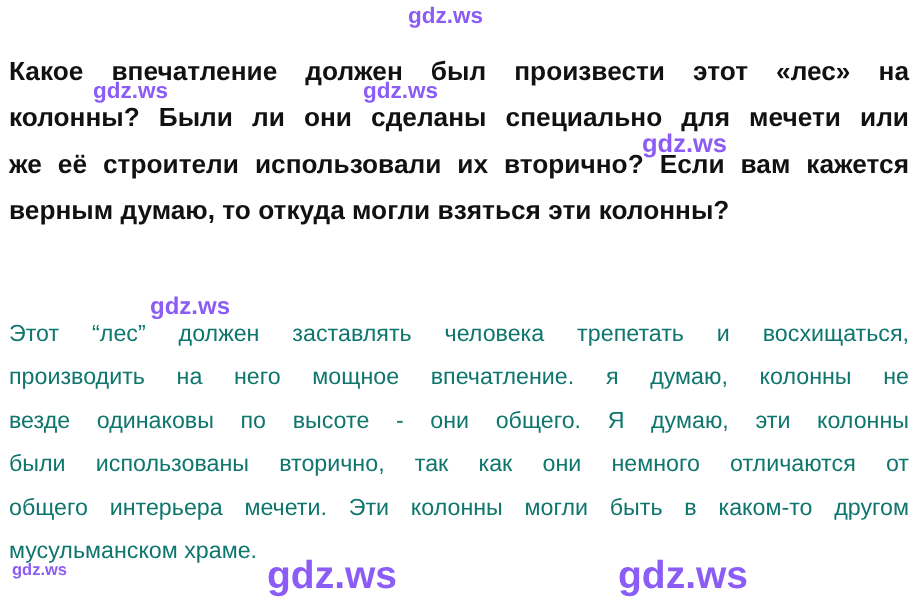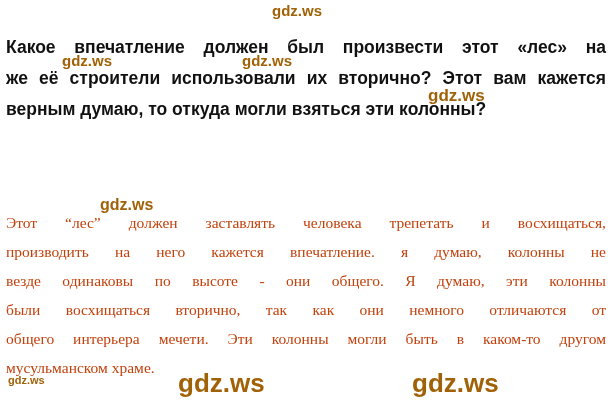--- a/index.html
+++ b/index.html
@@ -40,34 +40,33 @@
     text-align-last: left;
   }
   .answer-block {
     position: absolute;
     left: 6px;
     top: 208px;
     width: 600px;
   }
   .answer-line {
     font-size: 15.5px;
-    color: #c2410c;
+    color: #0f766e;
     line-height: 29px;
     text-align: justify;
     text-align-last: justify;
     white-space: nowrap;
-    font-family: Liberation Serif, serif;
   }
   .answer-line.last {
     text-align-last: left;
   }
   
   .wm {
     position: absolute;
-    color: #a16207;
+    color: #8b5cf6;
     font-family: "Liberation Sans", sans-serif;
     font-weight: bold;
     pointer-events: none;
     user-select: none;
   }
   .wm-1 { left: 272px; top: 2px;   font-size: 15px; }
   .wm-2 { left: 62px;  top: 52px;  font-size: 15px; }
   .wm-3 { left: 242px; top: 52px;  font-size: 15px; }
   .wm-4 { left: 428px; top: 86px;  font-size: 17px; }
   .wm-5 { left: 100px; top: 196px; font-size: 16px; }
@@ -75,29 +74,30 @@
   .wm-7 { left: 178px; top: 368px; font-size: 26px; }
   .wm-8 { left: 412px; top: 368px; font-size: 26px; }
 </style>
 </head>
 <body>
 
 <div class="page">
 
   <div class="question-block">
     <div class="question-line">Какое впечатление должен был произвести этот «лес» на</div>
-    <div class="question-line">же её строители использовали их вторично? Этот вам кажется</div>
+    <div class="question-line">колонны? Были ли они сделаны специально для мечети или</div>
+    <div class="question-line">же её строители использовали их вторично? Если вам кажется</div>
     <div class="question-line last">верным думаю, то откуда могли взяться эти колонны?</div>
   </div>
 
   <div class="answer-block">
     <div class="answer-line">Этот “лес” должен заставлять человека трепетать и восхищаться,</div>
-    <div class="answer-line">производить на него кажется впечатление. я думаю, колонны не</div>
+    <div class="answer-line">производить на него мощное впечатление. я думаю, колонны не</div>
     <div class="answer-line">везде одинаковы по высоте - они общего. Я думаю, эти колонны</div>
-    <div class="answer-line">были восхищаться вторично, так как они немного отличаются от</div>
+    <div class="answer-line">были использованы вторично, так как они немного отличаются от</div>
     <div class="answer-line">общего интерьера мечети. Эти колонны могли быть в каком-то другом</div>
     <div class="answer-line last">мусульманском храме.</div>
   </div>
 
   <div class="wm wm-1">gdz.ws</div>
   <div class="wm wm-2">gdz.ws</div>
   <div class="wm wm-3">gdz.ws</div>
   <div class="wm wm-4">gdz.ws</div>
   <div class="wm wm-5">gdz.ws</div>
   <div class="wm wm-6">gdz.ws</div>

